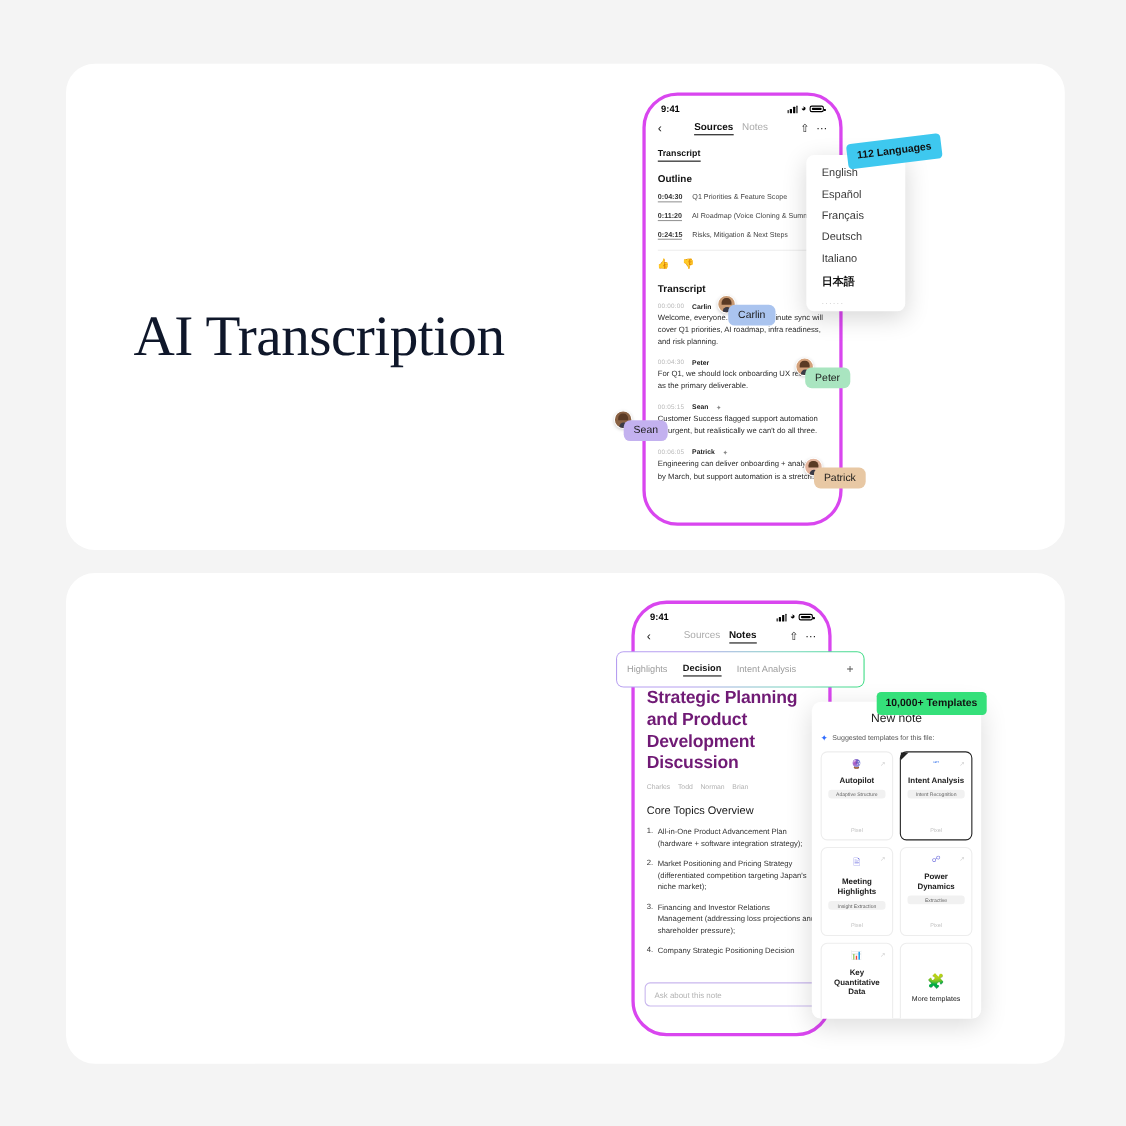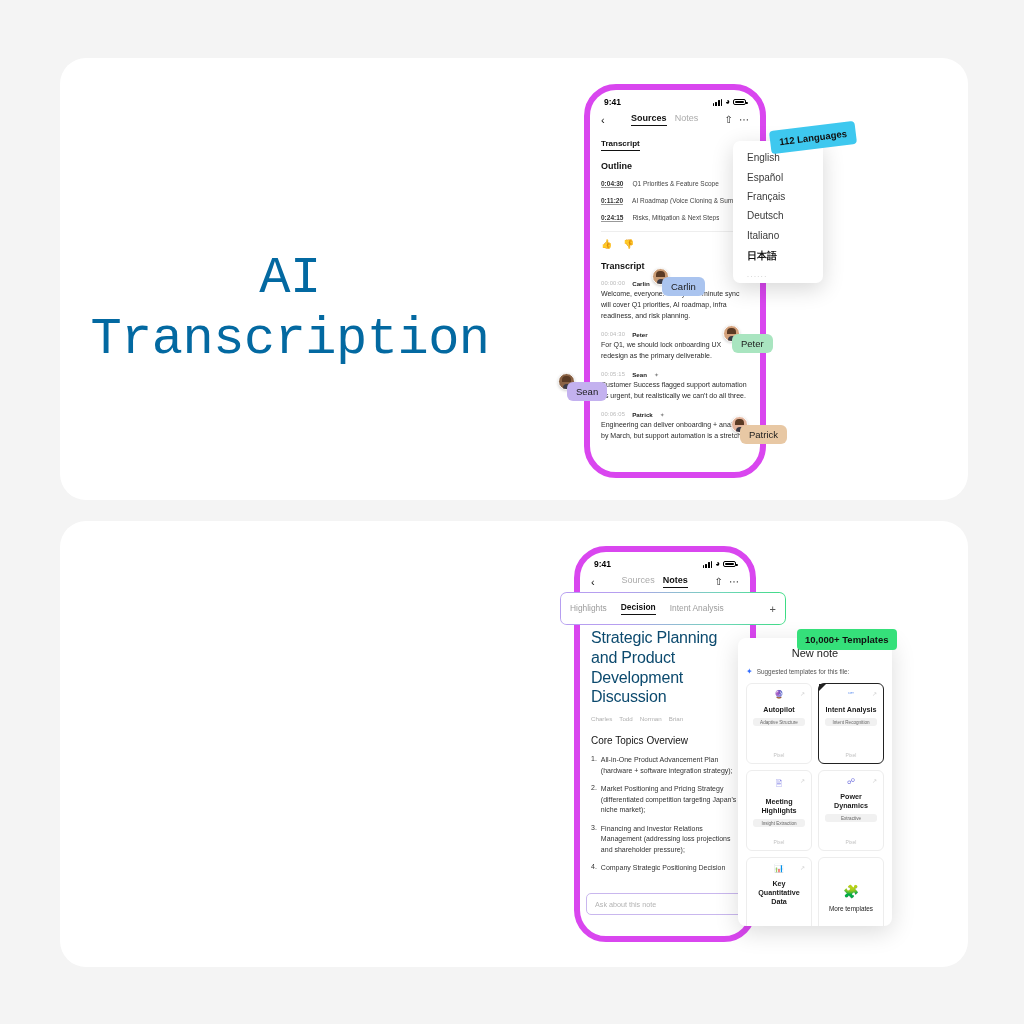--- a/index.html
+++ b/index.html
@@ -18,34 +18,35 @@
     border-radius: 26px;
     left: 60px; width: 908px;
     overflow: visible;
   }
   #card-top    { top: 58px;  height: 442px; }
   #card-bottom { top: 521px; height: 446px; }
 
   .headline {
     position: absolute;
     font-weight: 400;
-    color: #0369a1;
+    color: #0f172a;
     letter-spacing: -0.5px;
     line-height: 1.18;
     text-align: center;
-    font-family: Liberation Mono, monospace;
+    font-family: Liberation Serif, serif;
+    margin-top: 28px;
   }
   #headline-1 { left: 64px; top: 248px; width: 452px; font-size: 52px; }
   #headline-2 { left: 54px; top: 682px; width: 466px; font-size: 50px; }
 
   
   .phone {
     position: absolute;
     background: #ffffff;
-    border: 6px solid #d946ef;
+    border: 3px solid #d946ef;
     border-radius: 32px;
     overflow: hidden;
   }
   #phone-1 { left: 584px; top: 84px;  width: 182px; height: 394px; }
   #phone-2 { left: 574px; top: 546px; width: 182px; height: 396px; }
 
   .status-bar {
     display: flex; align-items: center; justify-content: space-between;
     padding: 7px 14px 2px 14px;
     font-size: 8.5px; font-weight: 700; color: #000;
@@ -152,21 +153,21 @@
   }
   #tabbar-float .inner {
     background: #fff; border-radius: 5.5px; height: 100%;
     display: flex; align-items: center; padding: 0 9px; gap: 14px;
   }
   .sum-tab { font-size: 8.4px; color: #9c9c9c; padding-bottom: 2px; }
   .sum-tab.active { color: #111; font-weight: 700; border-bottom: 1.4px solid #111; }
   .sum-plus { margin-left: auto; font-size: 11px; color: #555; }
 
   .note-title {
-    font-size: 16px; line-height: 1.24; color: #0c4a6e; font-weight: 400;
+    font-size: 16px; line-height: 1.24; color: #701a75; font-weight: 700;
     letter-spacing: -0.2px; margin-bottom: 8px;
   }
   .note-authors { display: flex; gap: 7px; font-size: 6.2px; color: #b0b0b0; margin-bottom: 13px; }
   .note-h2 { font-size: 10px; font-weight: 400; color: #141414; margin-bottom: 9px; }
   .note-li { display: flex; gap: 4px; margin-bottom: 8px; }
   .note-li .n { font-size: 7px; color: #333; }
   .note-li .t { font-size: 7px; line-height: 1.5; color: #333; }
 
   #ask-box {
     position: absolute; left: 586px; top: 893px; width: 160px; height: 22px;

